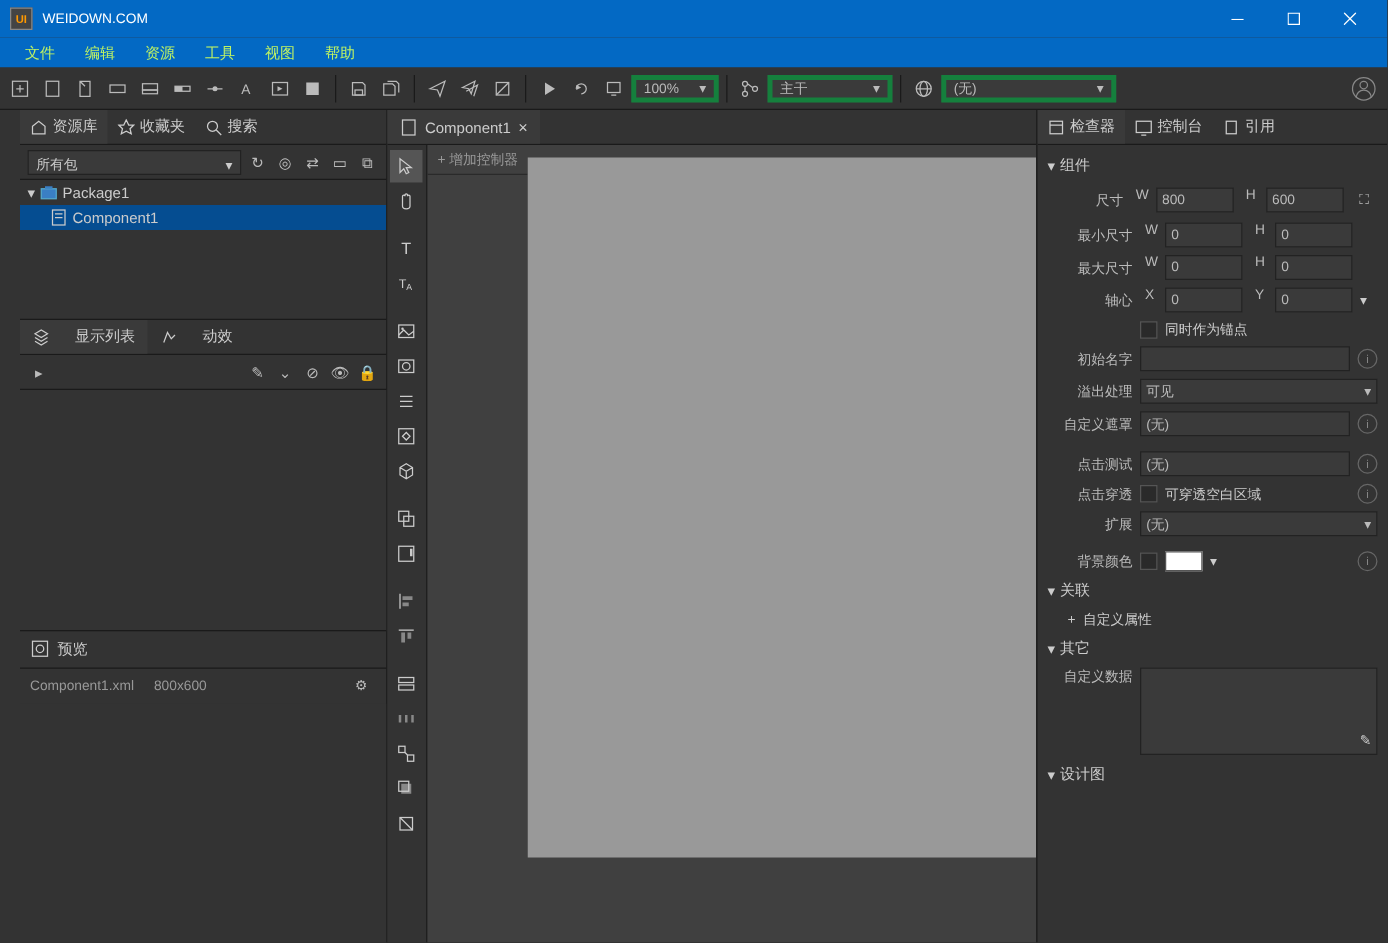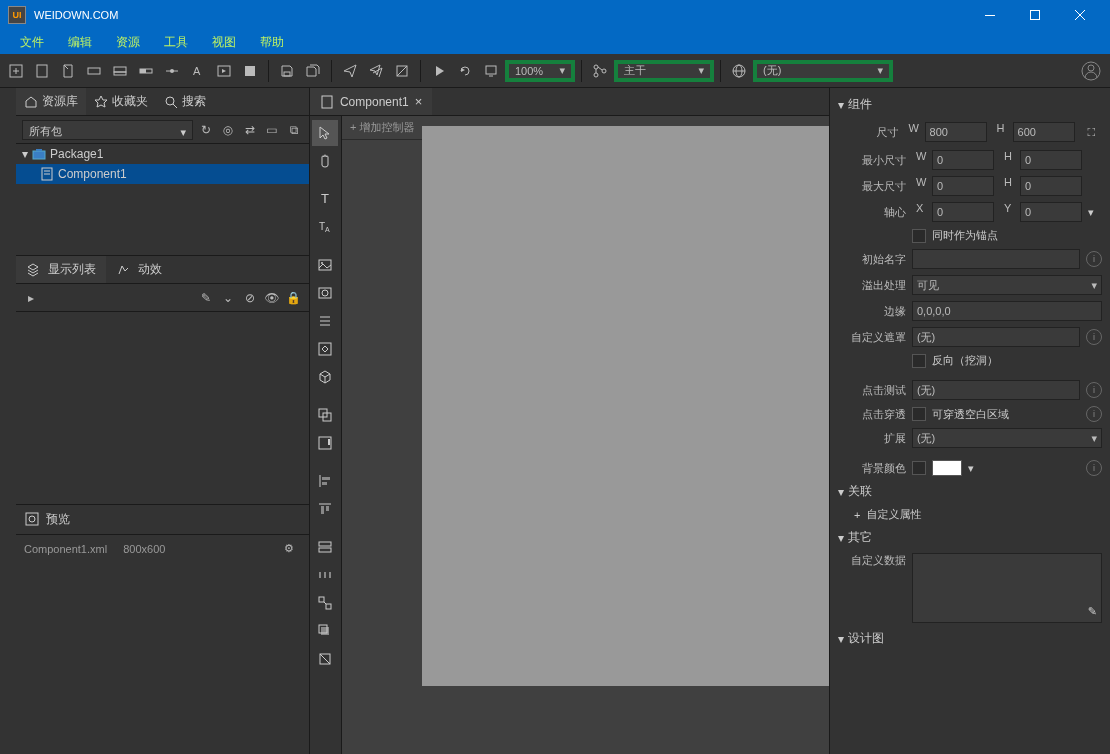--- a/index.html
+++ b/index.html
@@ -19,21 +19,21 @@
 .panel-tabs { height: 28px; display: flex; align-items: center; background: #333; border-bottom: 1px solid #1a1a1a; }
 .panel-tab { display: flex; align-items: center; gap: 4px; padding: 0 8px; height: 100%; cursor: pointer; font-size: 12px; }
 .panel-tab.active { background: #3a3a3a; }
 .panel-filter { height: 28px; display: flex; align-items: center; padding: 0 6px; gap: 4px; border-bottom: 1px solid #1a1a1a; }
 .panel-filter .dropdown { flex: 1; height: 20px; background: #3a3a3a; border: 1px solid #222; display: flex; align-items: flex-end; padding: 0 6px; font-size: 11px; }
 .tree { flex: 0 0 112px; overflow: auto; border-bottom: 1px solid #1a1a1a; }
 .tree-item { display: flex; align-items: center; padding: 3px 6px; gap: 4px; cursor: pointer; font-size: 12px; }
 .tree-item.selected { background: #054d91; }
 .tree-item.indent1 { padding-left: 24px; }
 .sub-tabs { height: 28px; display: flex; align-items: center; border-bottom: 1px solid #1a1a1a; }
-.sub-tab { display: flex; align-items: center; gap: 8px; padding: 0 10px; height: 100%; cursor: pointer; }
+.sub-tab { display: flex; align-items: center; gap: 20px; padding: 0 10px; height: 100%; cursor: pointer; }
 .sub-tab.active { background: #3a3a3a; }
 .display-list-tools { height: 28px; display: flex; align-items: center; padding: 0 6px; gap: 4px; border-bottom: 1px solid #1a1a1a; }
 .display-list { flex: 1; background: #333; border-bottom: 1px solid #1a1a1a; }
 .preview-title { height: 30px; display: flex; align-items: center; gap: 6px; padding: 0 8px; border-bottom: 1px solid #1a1a1a; }
 .preview-info { height: 28px; display: flex; align-items: center; padding: 0 8px; gap: 16px; font-size: 11px; color: #999; }
 .preview-area { flex: 1; background: #333; }
 .center-panel { flex: 1; display: flex; flex-direction: column; background: #2a2a2a; }
 .doc-tabs { height: 28px; background: #333; display: flex; align-items: center; border-bottom: 1px solid #1a1a1a; }
 .doc-tab { display: flex; align-items: center; gap: 6px; padding: 0 10px; height: 100%; background: #3a3a3a; cursor: pointer; font-size: 12px; }
 .doc-tab .close { cursor: pointer; font-size: 13px; }
@@ -466,20 +466,42 @@
           <span style="cursor:pointer;">+ <span>增加控制器</span></span>
         </div>
         <div class="canvas">
           <div class="artboard"></div>
         </div>
       </div>
     </div>
   </div>
 
   <div class="right-panel">
+    <div class="panel-tabs">
+      <div class="panel-tab active">
+          <svg width="14" height="14" viewBox="0 0 14 14">
+            <rect x="2" y="2" width="10" height="10" fill="none" stroke="#ccc"></rect>
+            <line x1="2" y1="5" x2="12" y2="5" stroke="#ccc"></line>
+          </svg>
+          <span>检查器</span>
+        </div>
+      <div class="panel-tab">
+          <svg width="14" height="14" viewBox="0 0 14 14">
+            <rect x="1" y="2" width="12" height="9" fill="none" stroke="#ccc"></rect>
+            <line x1="5" y1="13" x2="9" y2="13" stroke="#ccc"></line>
+          </svg>
+          <span>控制台</span>
+        </div>
+      <div class="panel-tab">
+          <svg width="14" height="14" viewBox="0 0 14 14">
+            <rect x="3" y="2" width="8" height="10" fill="none" stroke="#ccc"></rect>
+          </svg>
+          <span>引用</span>
+        </div>
+    </div>
     <div class="inspector">
       <div class="section-header">
           <span>▾</span>
           <span>组件</span>
         </div>
       <div class="prop-row">
           <span class="prop-label">尺寸</span>
           <span class="prop-input tiny">W</span>
           <input class="prop-input small" value="800" style="">
           <span class="prop-input tiny">H</span>
@@ -519,32 +541,23 @@
           <div class="info-icon">i</div>
         </div>
       <div class="prop-row">
           <span class="prop-label">溢出处理</span>
           <div class="prop-input full" style="display:flex;align-items:center;">
             <span>可见</span>
             <span class="dropdown-arrow">▾</span>
           </div>
         </div>
       <div class="prop-row">
-          <span class="prop-label">边缘</span>
-          <input class="prop-input full" value="0,0,0,0" style="">
-        </div>
-      <div class="prop-row">
           <span class="prop-label">自定义遮罩</span>
           <input class="prop-input full" value="(无)" style="">
           <div class="info-icon">i</div>
-        </div>
-      <div class="prop-row">
-          <span class="prop-label"></span>
-          <div class="checkbox"></div>
-          <span>反向（挖洞）</span>
         </div>
       <div style="height:6px"></div>
       <div class="prop-row">
           <span class="prop-label">点击测试</span>
           <input class="prop-input full" value="(无)" style="">
           <div class="info-icon">i</div>
         </div>
       <div class="prop-row">
           <span class="prop-label">点击穿透</span>
           <div class="checkbox"></div>

